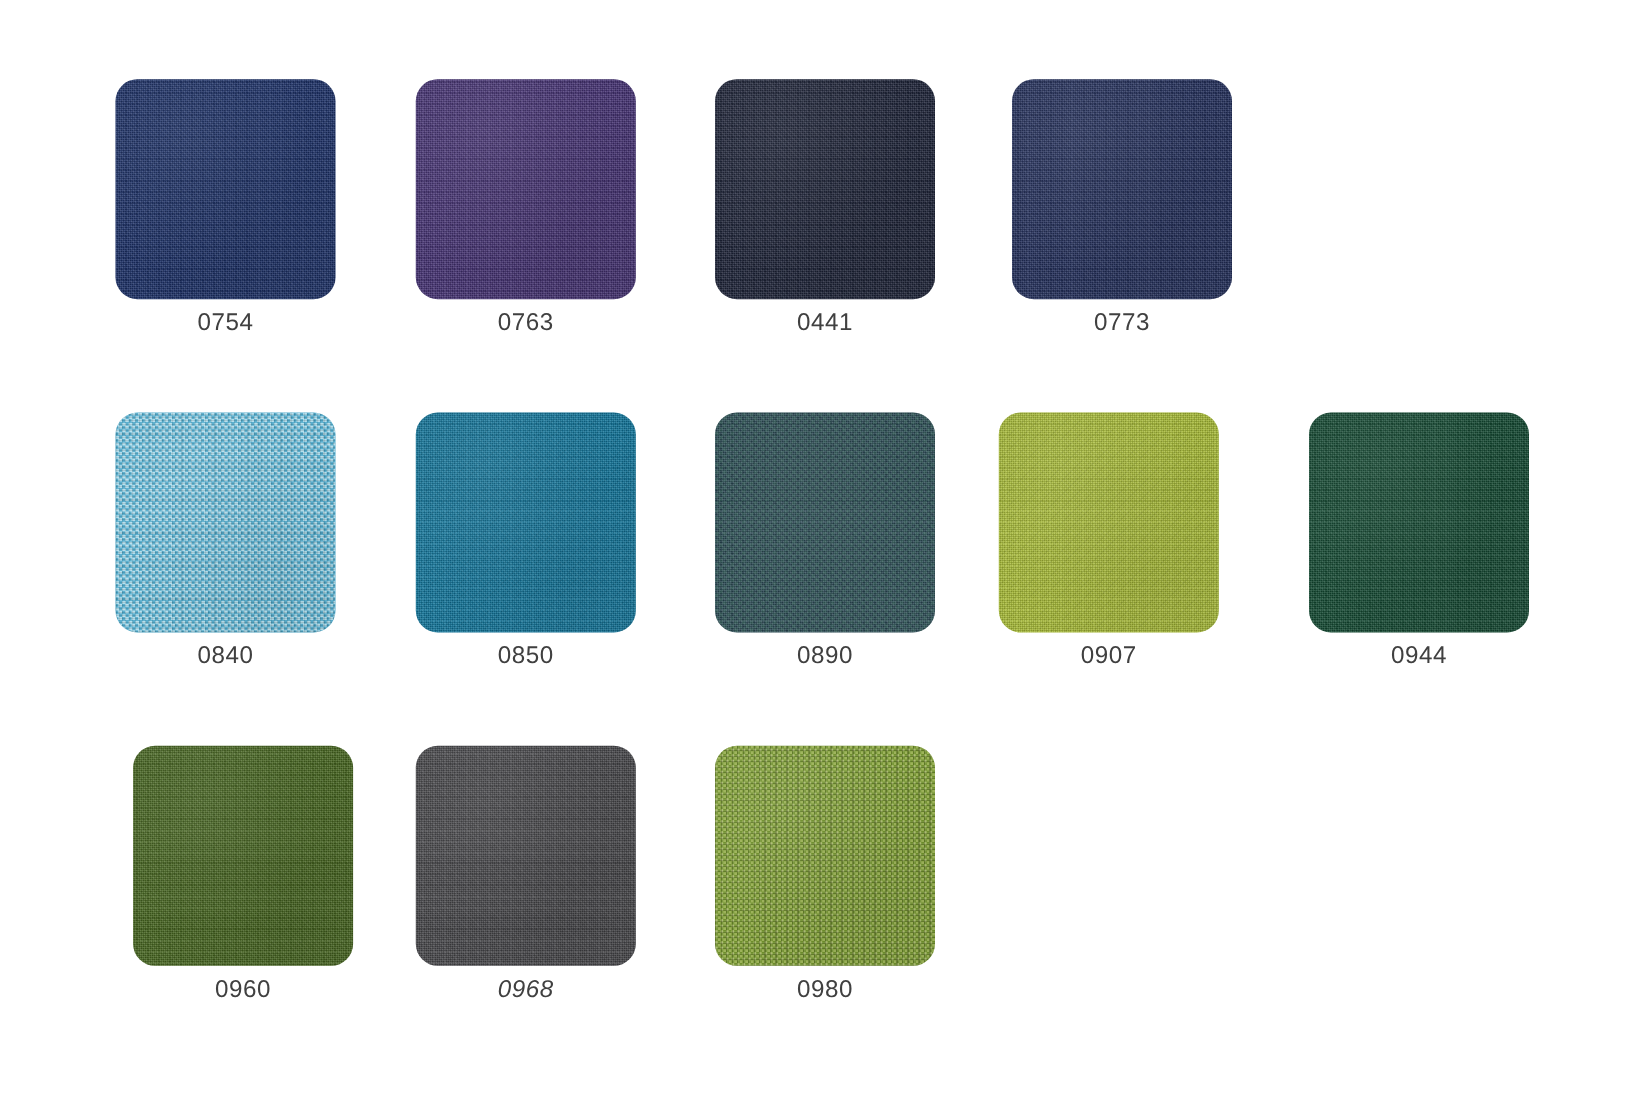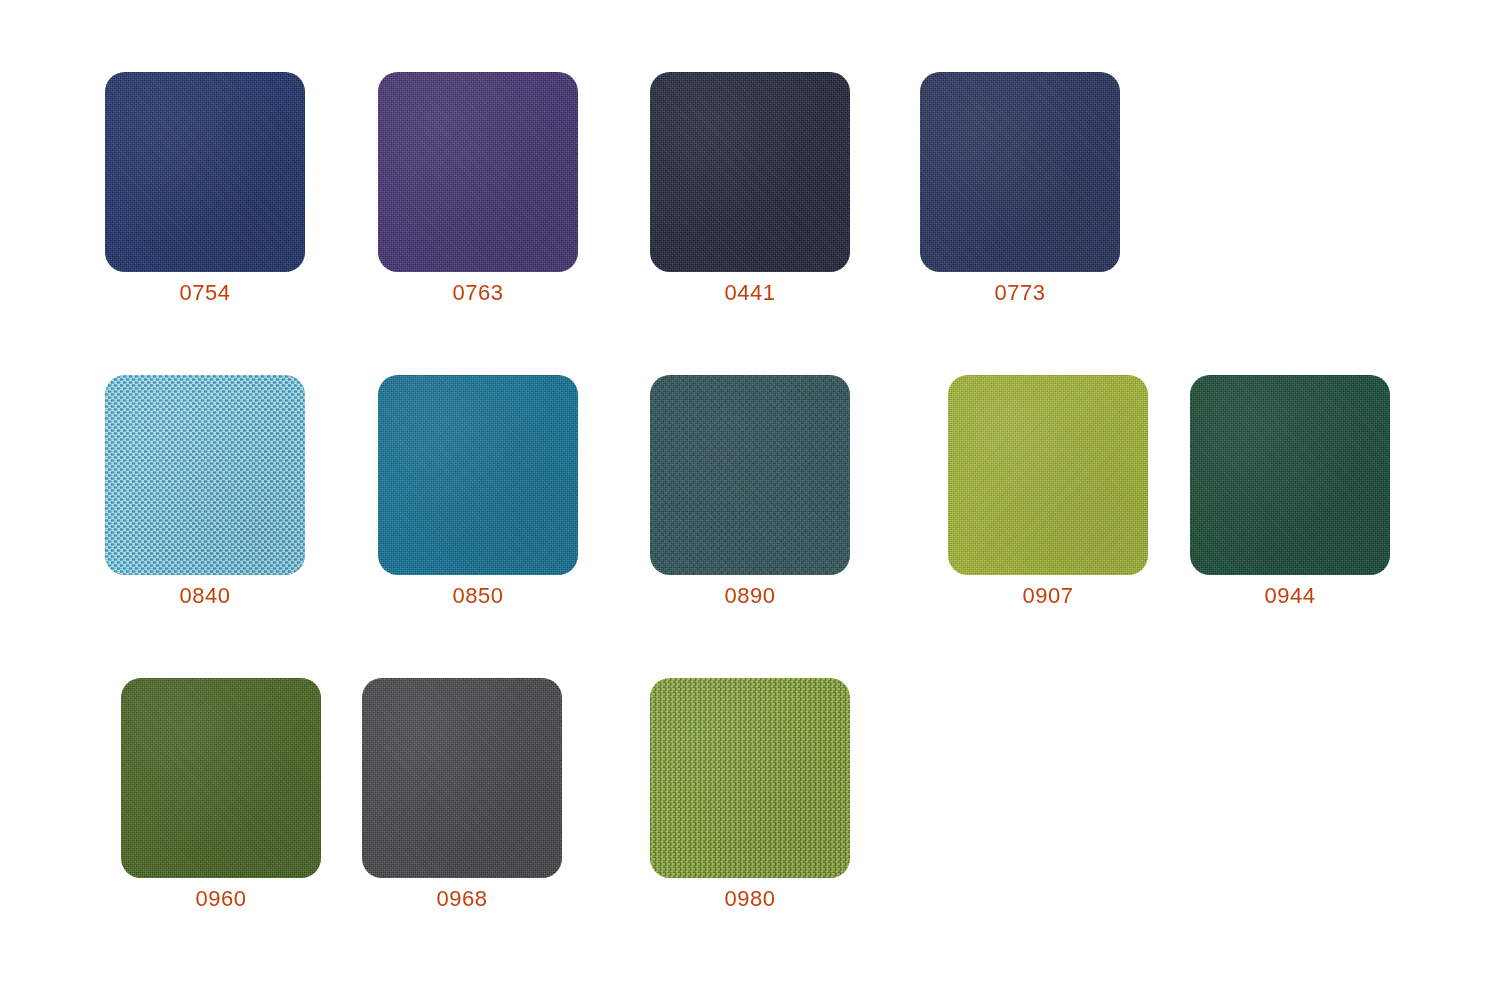--- a/index.html
+++ b/index.html
@@ -131,21 +131,21 @@
       radial-gradient(ellipse at 40% 30%, rgba(255,255,255,0.05), rgba(255,255,255,0) 60%);
     background-size: 7px 7px, 100% 100%;
     opacity: 0.55;
   }
 
   .swatch-label {
     width: 200px;
     text-align: center;
     font-size: 22px;
     line-height: 32px;
-    color: #c2410c;
+    color: #404040;
     letter-spacing: 0.5px;
     padding-top: 5px;
     font-family: "Liberation Sans", "DejaVu Sans", sans-serif;
     white-space: nowrap;
   }
 </style>
 </head>
 <body>
 
 <div id="swatch-board">
@@ -202,21 +202,21 @@
         <div class="swatch-label">0850</div>
       </div>
       <div class="swatch-cell" style="left: 650px;">
         <div class="swatch-chip texture-melange" style="background-color: rgb(43, 74, 85); --fleck: rgba(90,150,120,0.40);">
           <div class="weave-a"></div>
           <div class="weave-b"></div>
           <div class="weave-c"></div>
         </div>
         <div class="swatch-label">0890</div>
       </div>
-      <div class="swatch-cell" style="left: 948px;">
+      <div class="swatch-cell" style="left: 908px;">
         <div class="swatch-chip texture-plain-weave" style="background-color: rgb(167, 187, 53); --fleck: rgba(255,255,255,0.16);">
           <div class="weave-a"></div>
           <div class="weave-b"></div>
           <div class="weave-c"></div>
         </div>
         <div class="swatch-label">0907</div>
       </div>
       <div class="swatch-cell" style="left: 1190px;">
         <div class="swatch-chip texture-plain-weave" style="background-color: rgb(19, 74, 50); --fleck: rgba(255,255,255,0.10);">
           <div class="weave-a"></div>
@@ -228,21 +228,21 @@
     </div>
     <div class="swatch-row" style="top: 678px;">
       <div class="swatch-cell" style="left: 121px;">
         <div class="swatch-chip texture-plain-weave" style="background-color: rgb(70, 102, 31); --fleck: rgba(255,255,255,0.12);">
           <div class="weave-a"></div>
           <div class="weave-b"></div>
           <div class="weave-c"></div>
         </div>
         <div class="swatch-label">0960</div>
       </div>
-      <div class="swatch-cell" style="left: 362px;">
+      <div class="swatch-cell" style="left: 378px; font-style: italic;">
         <div class="swatch-chip texture-plain-weave" style="background-color: rgb(69, 69, 73); --fleck: rgba(255,255,255,0.13);">
           <div class="weave-a"></div>
           <div class="weave-b"></div>
           <div class="weave-c"></div>
         </div>
         <div class="swatch-label">0968</div>
       </div>
       <div class="swatch-cell" style="left: 650px;">
         <div class="swatch-chip texture-basketweave" style="background-color: rgb(111, 143, 44); --fleck: rgba(215,225,150,0.55);">
           <div class="weave-a"></div>

